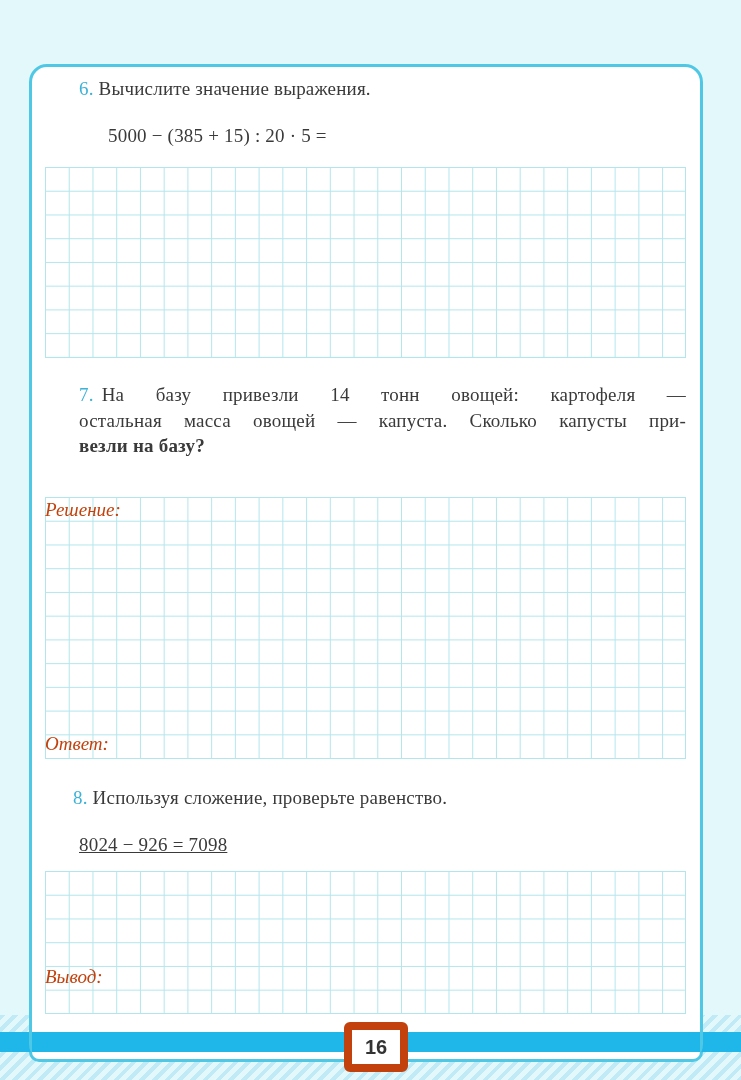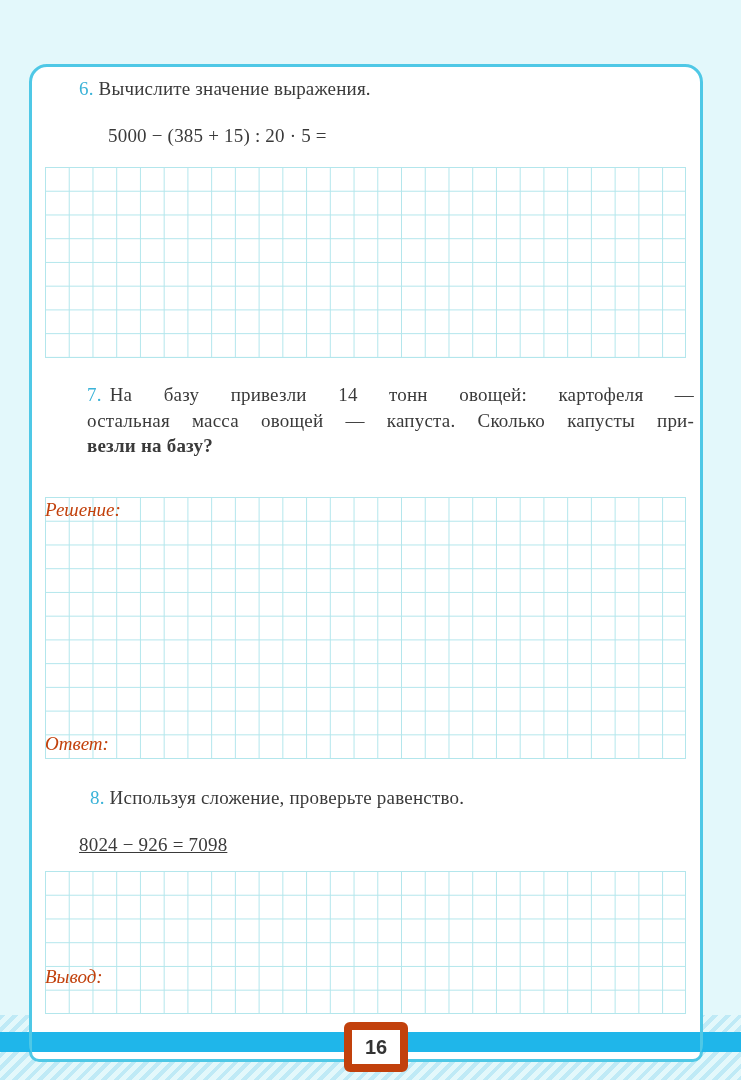--- a/index.html
+++ b/index.html
@@ -69,30 +69,30 @@
 <div class="card"></div>
 <div class="card-bottom-strip"></div>
 
 <div class="txt" style="left:79px; top:77px;">
   <span class="num">6.</span>
   <span>Вычислите значение выражения.</span>
 </div>
 <div class="txt" style="left:79px; top:124px;margin-left:29px;">5000 − (385 + 15) : 20 · 5 =</div>
 <div class="grid" style="top:167px; height:191px;"></div>
 
-<div class="para" style="top:382px;margin-left:8px;">
+<div class="para" style="top:382px;">
   <span class="line"><span class="num" style="margin-right:8px;">7.</span><span>На базу привезли 14 тонн овощей: картофеля —</span></span>
   <span class="line">остальная масса овощей — капуста. Сколько капусты при-</span>
   <span class="line last">везли на базу?</span>
 </div>
 <div class="grid" style="top:497px; height:262px;"></div>
 <div class="label" style="left:45px; top:499px;">Решение:</div>
 <div class="label" style="left:45px; top:733px;">Ответ:</div>
 
-<div class="txt" style="left:90px; top:786px;">
+<div class="txt" style="left:73px; top:786px;">
   <span class="num">8.</span>
   <span>Используя сложение, проверьте равенство.</span>
 </div>
 <div class="txt" style="left:79px; top:833px;text-decoration:underline;">8024 − 926 = 7098</div>
 <div class="grid" style="top:871px; height:143px;"></div>
 <div class="label" style="left:45px; top:966px;">Вывод:</div>
 
 <div class="card-bottom"></div>
 <div class="page-badge">16</div>
 

